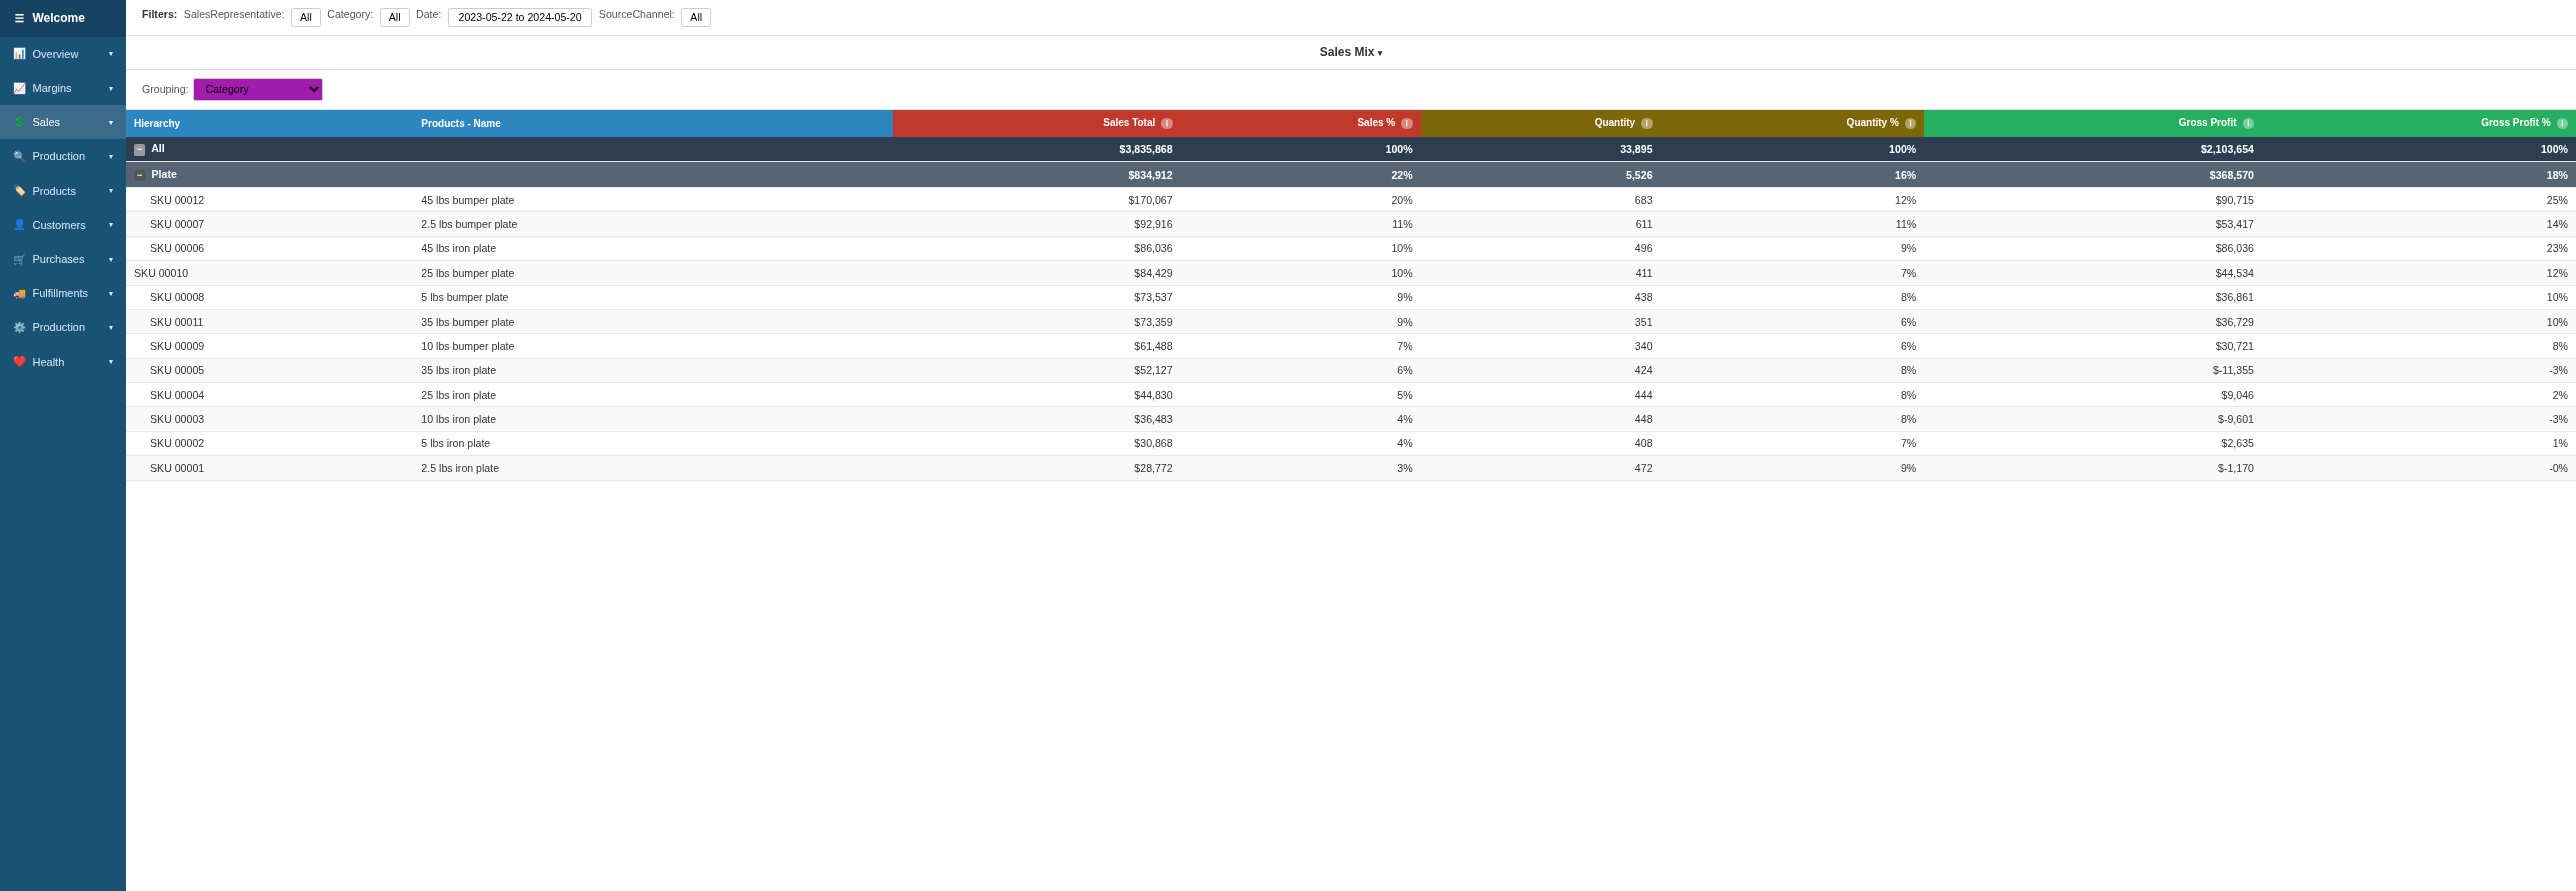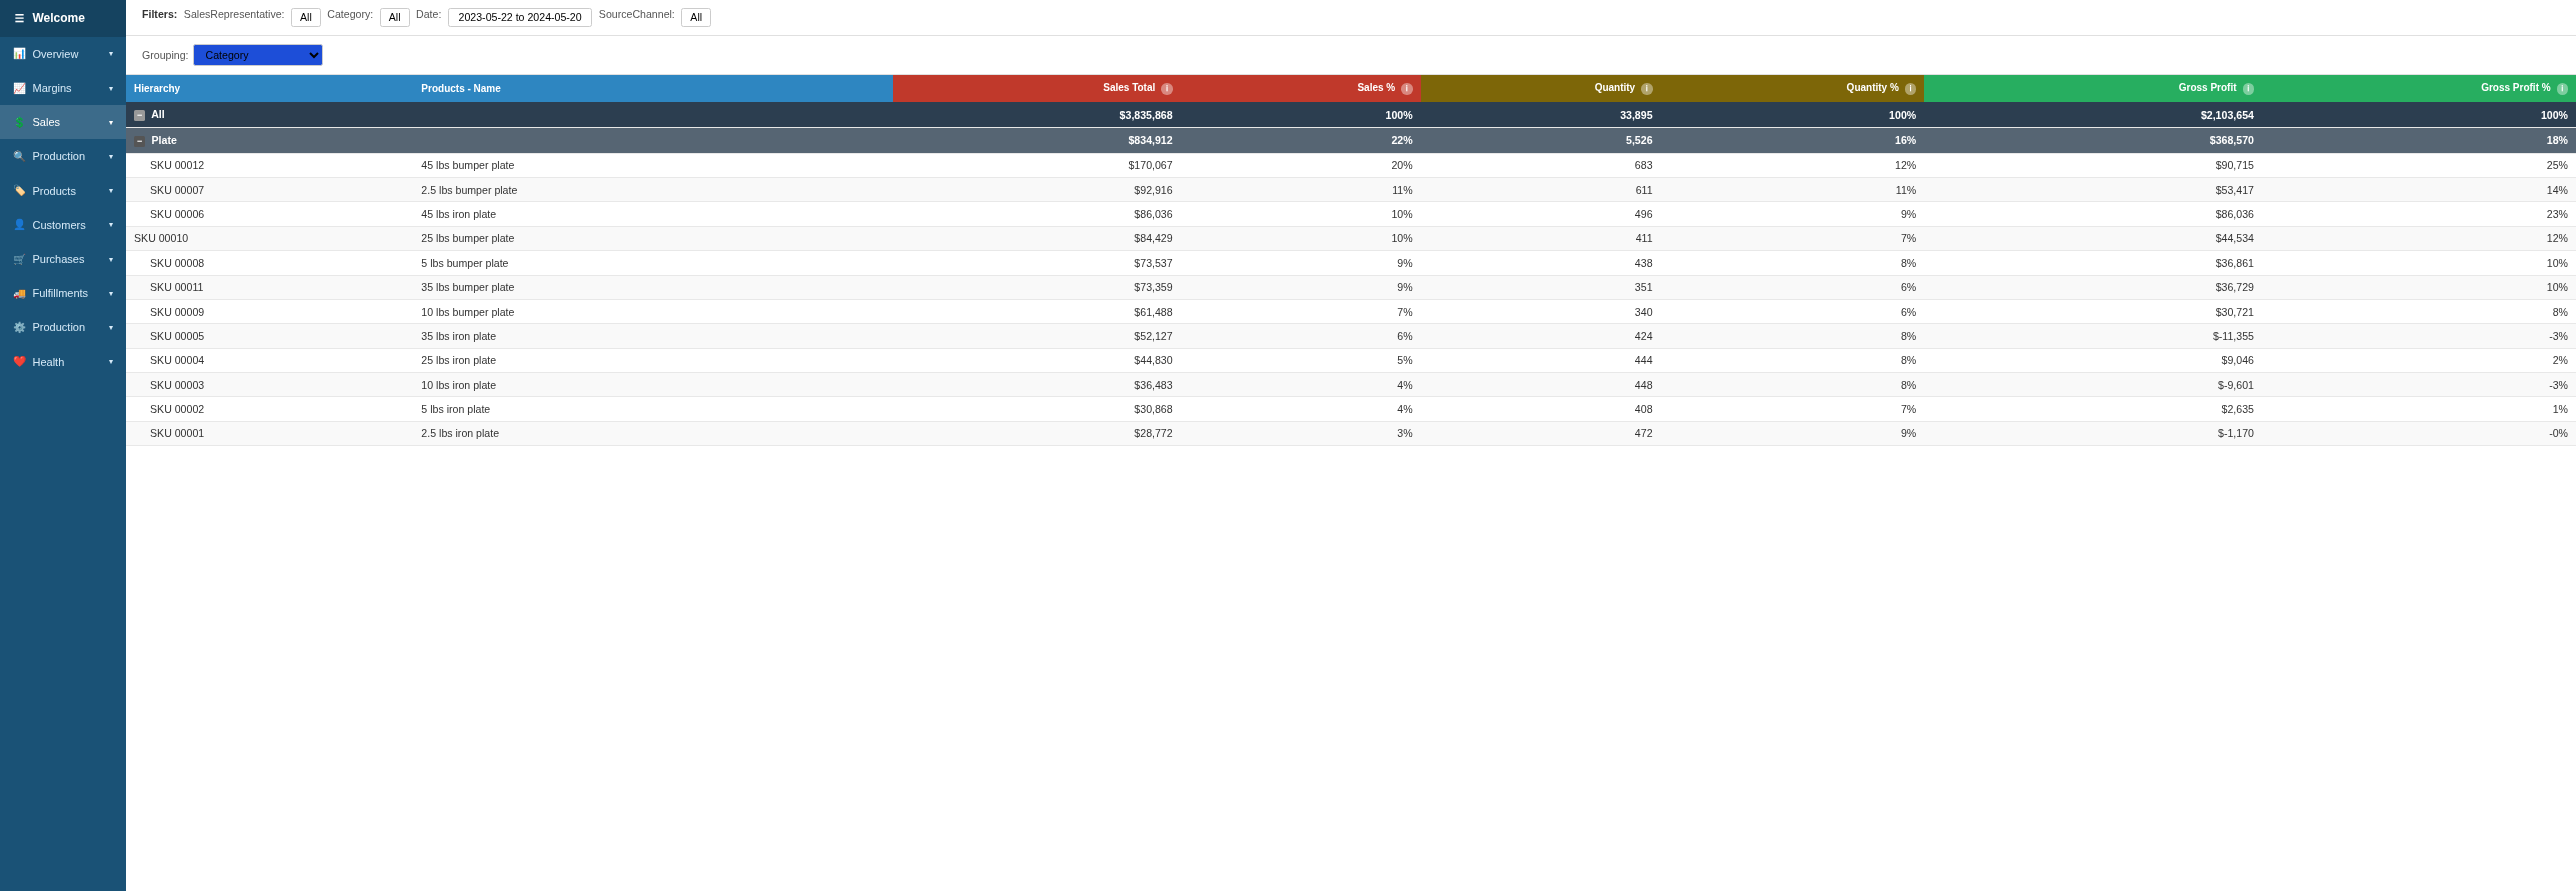--- a/index.html
+++ b/index.html
@@ -92,21 +92,21 @@
       gap: 4px;
       font-size: 10.6px;
       border-bottom: 0.8px solid #e0e0e0;
     }
     .grouping-label { color: #555; }
     .grouping-select {
       border: 0.8px solid #ccc;
       padding: 3.2px 8px;
       border-radius: 2.4px;
       font-size: 10.6px;
-      background: #1d4ed8;
+      background: #a21caf;
       cursor: pointer;
       min-width: 130px;
     }
 
     
     .table-wrapper { overflow-x: auto; }
     table {
       width: 100%;
       border-collapse: collapse;
       font-size: 10.6px;
@@ -258,20 +258,23 @@
     <span class="filter-key">SalesRepresentative:</span>
     <button class="filter-btn">All</button>
     <span class="filter-key">Category:</span>
     <button class="filter-btn">All</button>
     <span class="filter-key">Date:</span>
     <button class="filter-date-btn">2023-05-22 to 2024-05-20</button>
     <span class="filter-key">SourceChannel:</span>
     <button class="filter-btn">All</button>
   </div>
 
+  <div class="sales-mix-header">
+    <span>Sales Mix</span><span class="dropdown-arrow">▾</span>
+  </div>
 
   <div class="grouping-row">
     <span class="grouping-label">Grouping:</span>
     <select class="grouping-select">
       <option>Category</option>
       <option>Product</option>
       <option>Customer</option>
     </select>
   </div>
 

